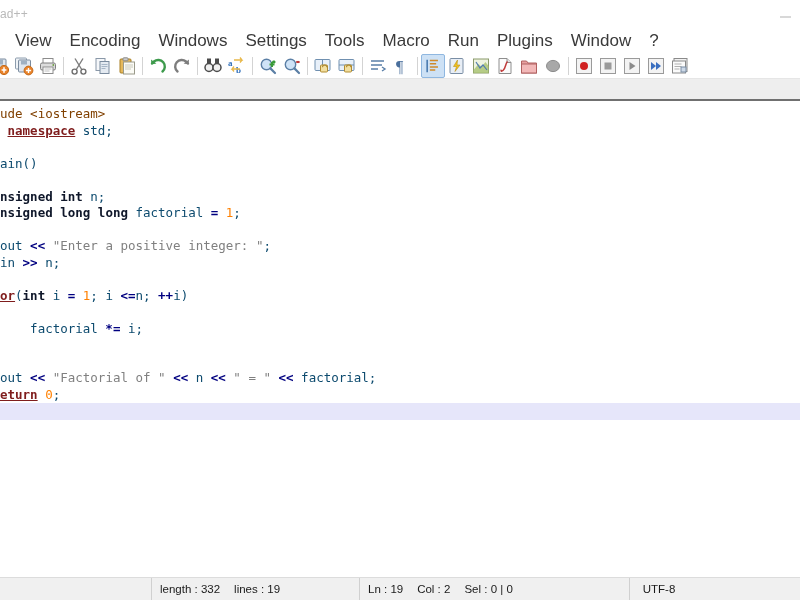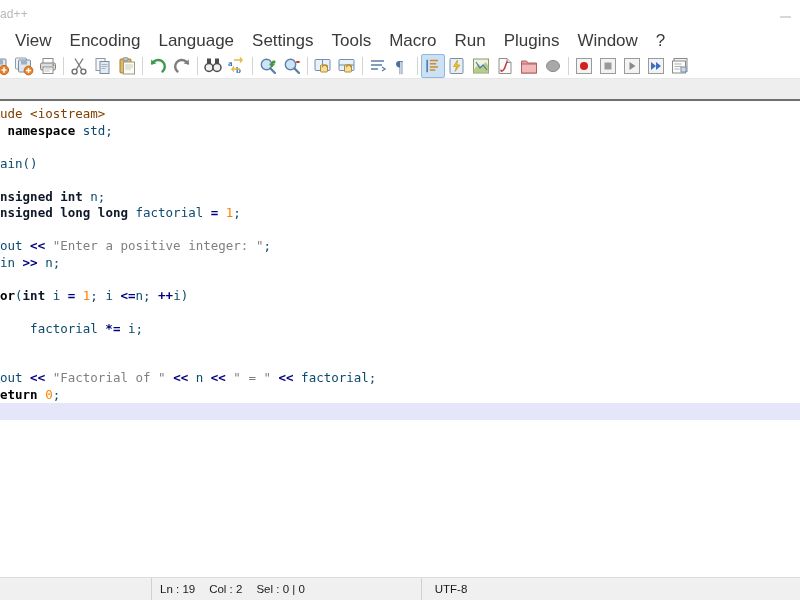--- a/index.html
+++ b/index.html
@@ -124,21 +124,21 @@
   .cline {
     height: 16.5px;
     padding-left: 0px;
     white-space: pre;
   }
   .cline.current {
     background: #e6e6fa;
     width: 800px;
   }
   .k   { color: #0f172a; font-weight: bold; }   
-  .kb  { color: #000000; font-weight: bold; }   
+  .kb  { color: #7f1d1d; font-weight: bold; text-decoration: underline; }   
   .pp  { color: #804000; }                      
   .str { color: #808080; }                      
   .num { color: #ff8000; }                      
   .op  { color: #000080; font-weight: bold; }   
   .pl  { color: #0c4a6e; }   
 
   
   .statusbar {
     position: absolute; left: 0; top: 577px;
     width: 800px; height: 23px;
@@ -175,21 +175,21 @@
       <div class="win-btn">
         <span class="min-glyph"></span>
       </div>
     </div>
   </div>
 
   <div class="menubar">
     <div class="menu-item clipped"></div>
     <div class="menu-item">View</div>
     <div class="menu-item">Encoding</div>
-    <div class="menu-item">Language</div>
+    <div class="menu-item">Windows</div>
     <div class="menu-item">Settings</div>
     <div class="menu-item">Tools</div>
     <div class="menu-item">Macro</div>
     <div class="menu-item">Run</div>
     <div class="menu-item">Plugins</div>
     <div class="menu-item">Window</div>
     <div class="menu-item">?</div>
   </div>
 
   <div class="toolbar">
@@ -429,20 +429,24 @@
   </div>
 
   <div class="tabstrip"></div>
 
   <div class="editor">
     <div class="code" id="code-area"><div class="cline"><span class="pp">ude </span><span class="pp">&lt;iostream&gt;</span></div><div class="cline"><span class="pl"> </span><span class="kb">namespace</span><span class="pl"> std;</span></div><div class="cline">&nbsp;</div><div class="cline"><span class="pl">ain()</span></div><div class="cline">&nbsp;</div><div class="cline"><span class="k">nsigned</span><span class="pl"> </span><span class="k">int</span><span class="pl"> n;</span></div><div class="cline"><span class="k">nsigned</span><span class="pl"> </span><span class="k">long</span><span class="pl"> </span><span class="k">long</span><span class="pl"> factorial </span><span class="op">=</span><span class="pl"> </span><span class="num">1</span><span class="pl">;</span></div><div class="cline">&nbsp;</div><div class="cline"><span class="pl">out </span><span class="op">&lt;&lt;</span><span class="pl"> </span><span class="str">"Enter a positive integer: "</span><span class="pl">;</span></div><div class="cline"><span class="pl">in </span><span class="op">&gt;&gt;</span><span class="pl"> n;</span></div><div class="cline">&nbsp;</div><div class="cline"><span class="kb">or</span><span class="pl">(</span><span class="k">int</span><span class="pl"> i </span><span class="op">=</span><span class="pl"> </span><span class="num">1</span><span class="pl">; i </span><span class="op">&lt;=</span><span class="pl">n; </span><span class="op">++</span><span class="pl">i)</span></div><div class="cline">&nbsp;</div><div class="cline"><span class="pl">    factorial </span><span class="op">*=</span><span class="pl"> i;</span></div><div class="cline">&nbsp;</div><div class="cline">&nbsp;</div><div class="cline"><span class="pl">out </span><span class="op">&lt;&lt;</span><span class="pl"> </span><span class="str">"Factorial of "</span><span class="pl"> </span><span class="op">&lt;&lt;</span><span class="pl"> n </span><span class="op">&lt;&lt;</span><span class="pl"> </span><span class="str">" = "</span><span class="pl"> </span><span class="op">&lt;&lt;</span><span class="pl"> factorial;</span></div><div class="cline"><span class="kb">eturn</span><span class="pl"> </span><span class="num">0</span><span class="pl">;</span></div><div class="cline current">&nbsp;</div></div>
   </div>
 
   <div class="statusbar">
     <div class="sb-cell sb-doctype"></div>
+    <div class="sb-cell sb-len">
+      <span class="sb-piece">length : 332</span>
+      <span class="sb-piece">lines : 19</span>
+    </div>
     <div class="sb-cell sb-pos">
       <span class="sb-piece">Ln : 19</span>
       <span class="sb-piece">Col : 2</span>
       <span class="sb-piece">Sel : 0 | 0</span>
     </div>
     <div class="sb-cell sb-enc">UTF-8</div>
   </div>
 
 </div>
 

